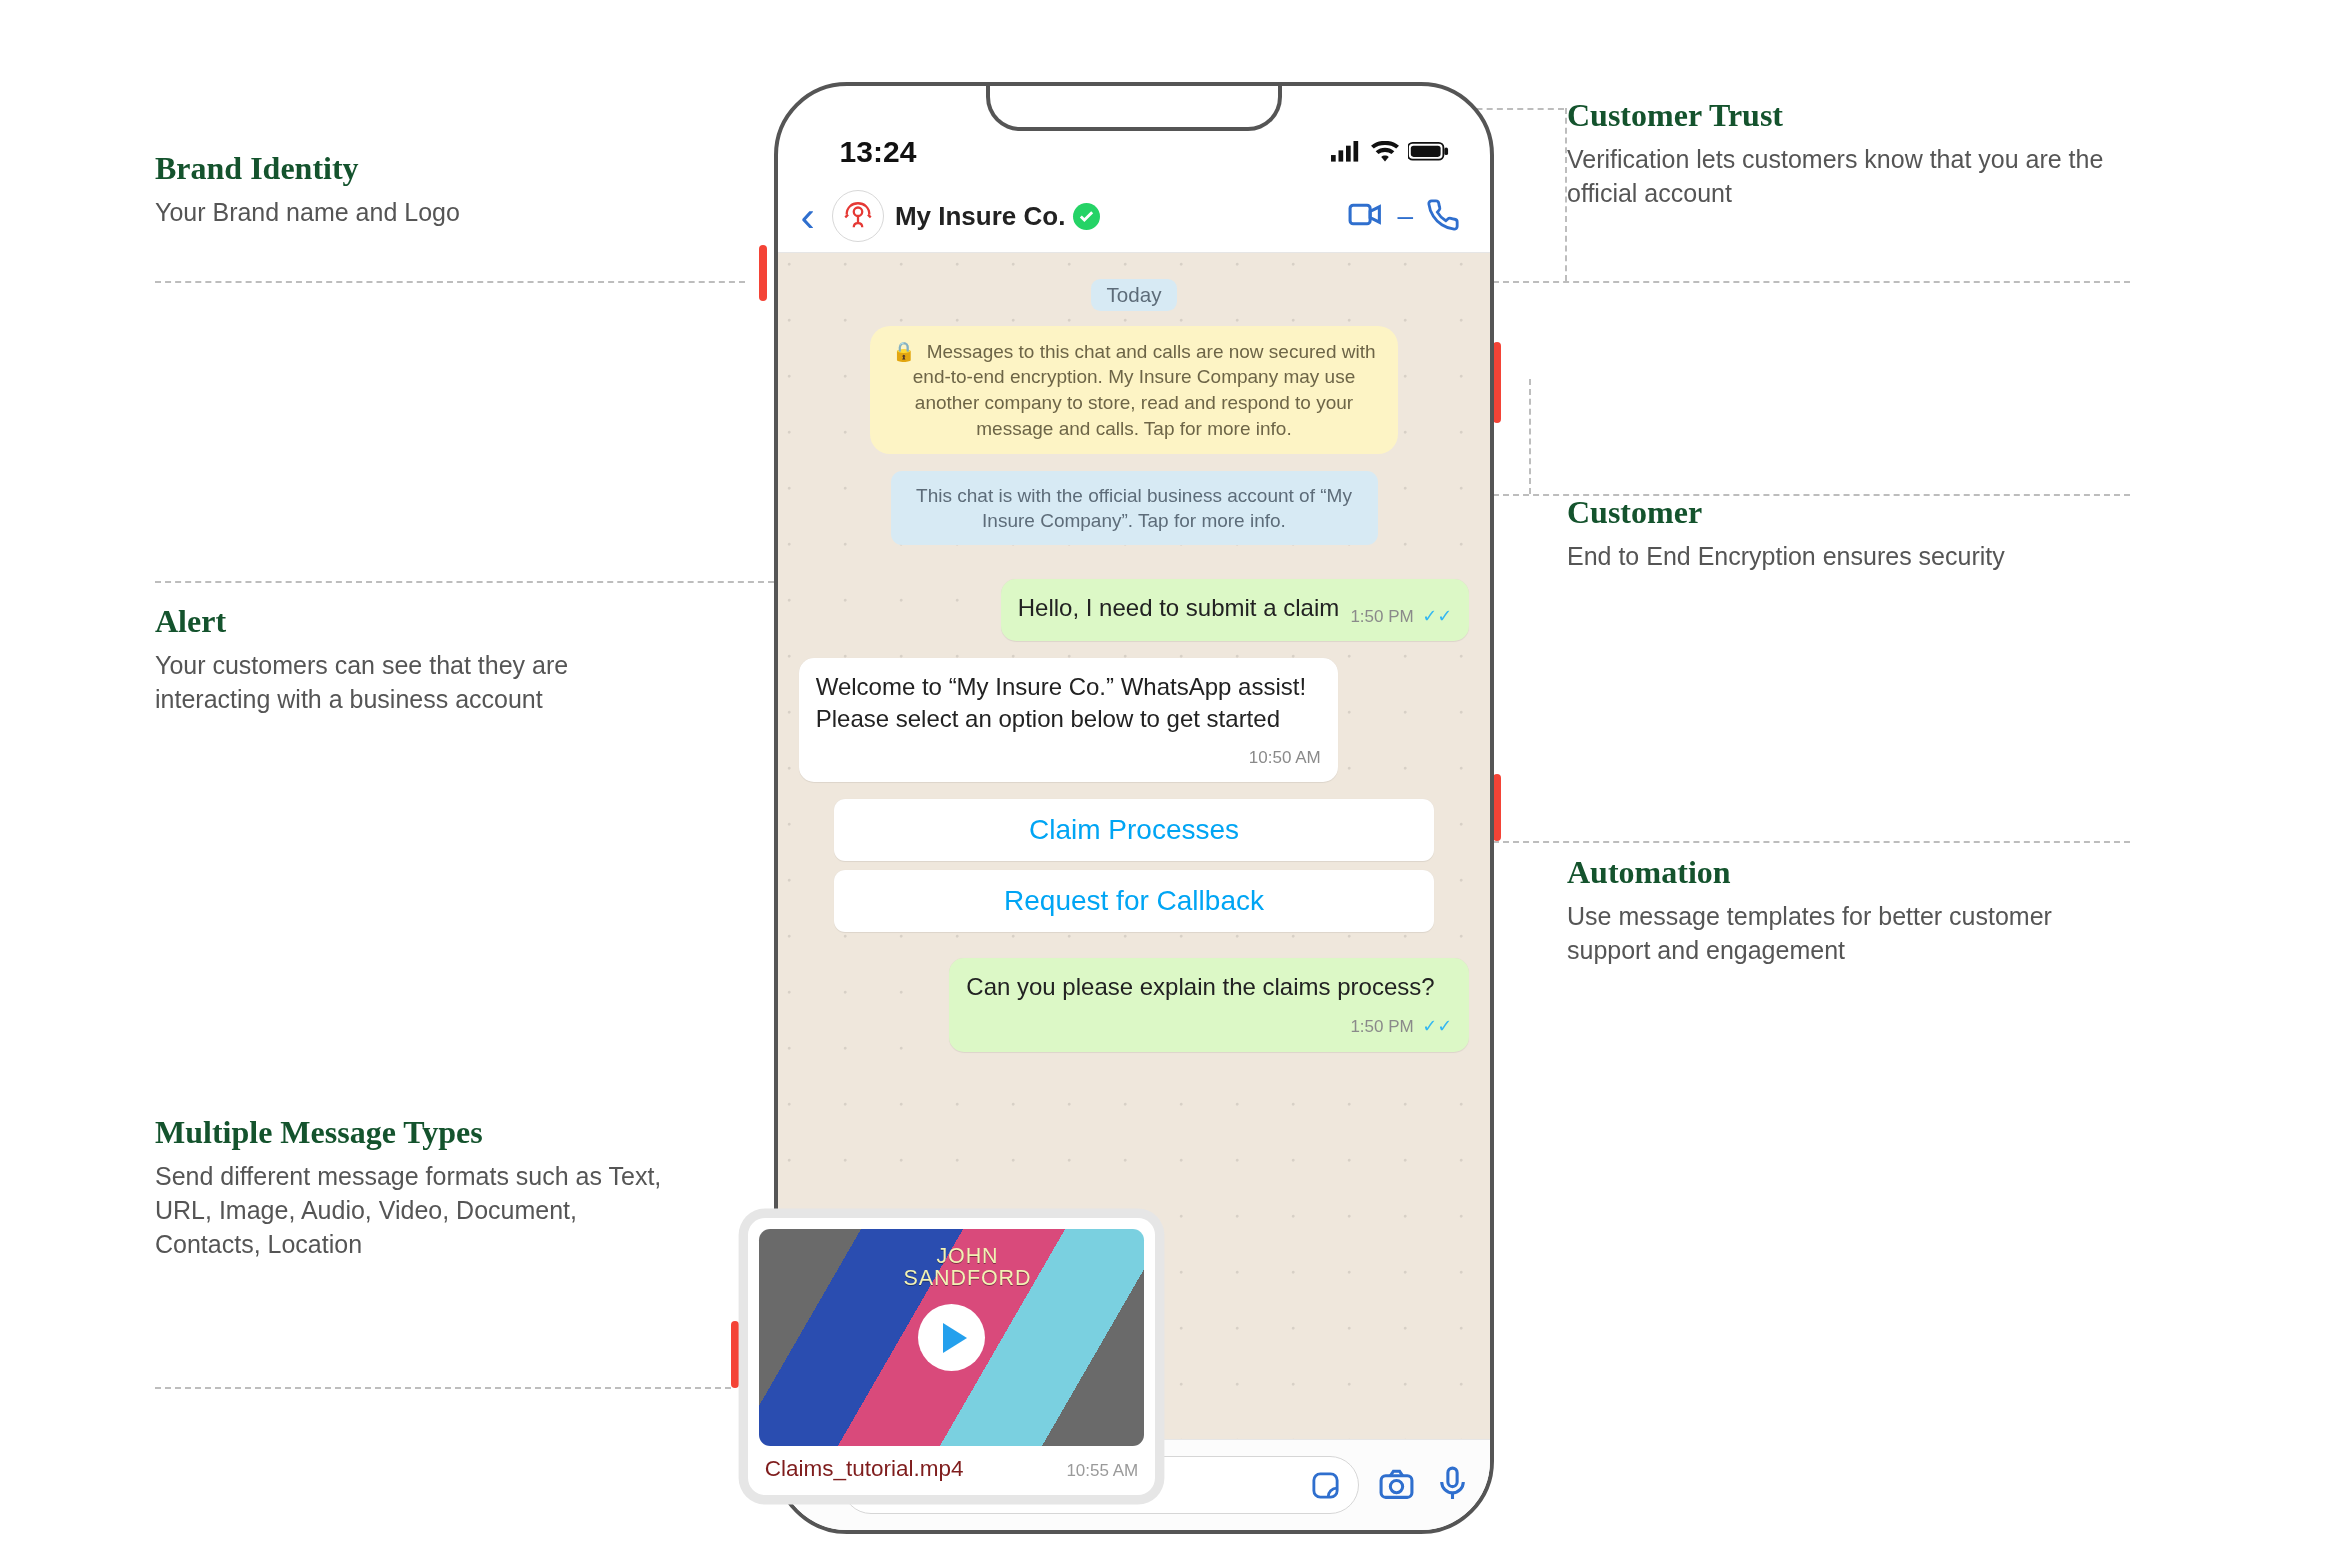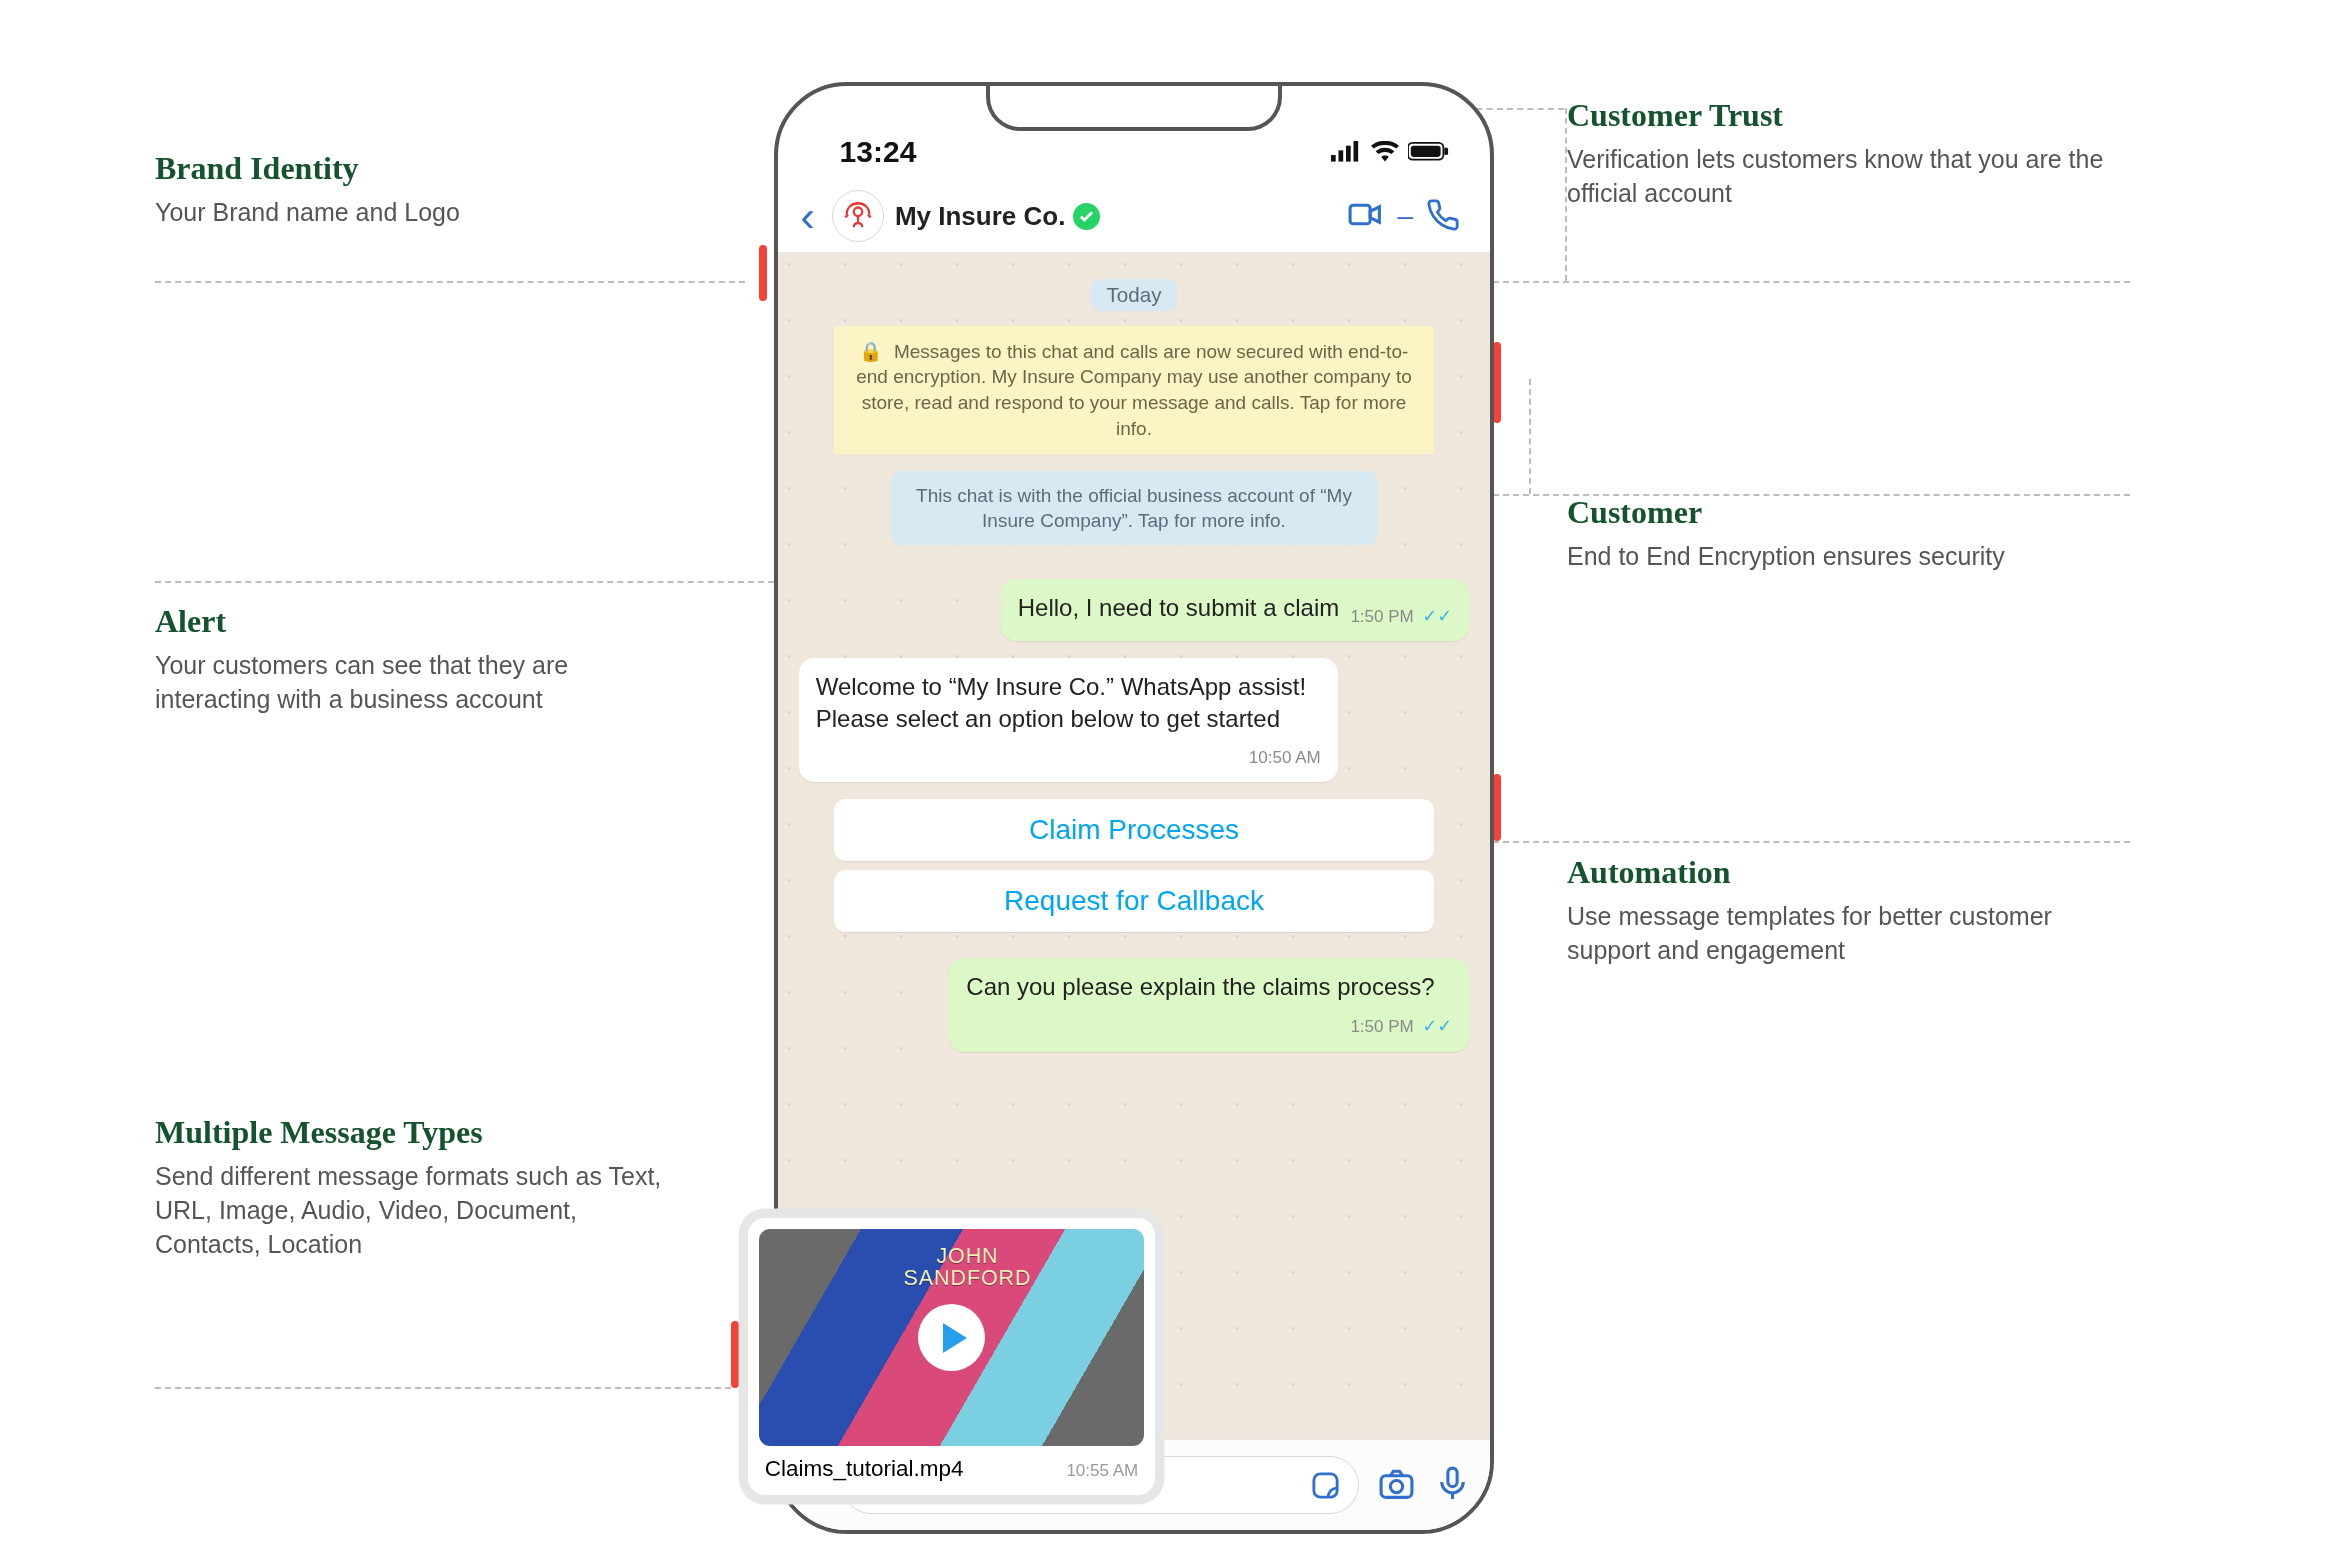--- a/index.html
+++ b/index.html
@@ -56,21 +56,21 @@
 .brand-name { font-size:26px; font-weight:600; color:#222; margin-right:7.5px; }
 .verified-badge { width:27px; height:27px; border-radius:50%; background:#25d366; display:flex; align-items:center; justify-content:center; color:#fff; font-size:19px; }
 .header-spacer { flex:1; }
 .hdr-icon { color:#2f6fce; padding:0 13px; }
 .hdr-icon svg { width:37px; height:37px; stroke:currentColor; fill:none; stroke-width:2; }
 .hdr-icon.phone-icn svg { width:34px; height:34px; }
 
 .chat-body { position:absolute; top:167px; left:0; right:0; bottom:91px; background:#efe7dc; padding:17px 17px 17px 17px; overflow:hidden; }
 .chat-body::before { content:""; position:absolute; inset:0; opacity:.1; background:radial-gradient(circle at 20% 20%, #000 0.9px, transparent 1.9px) 0 0/56px 56px; }
 .day-pill { margin:9.4px auto 15px; width:86px; text-align:center; background:#d7eaf4; color:#5d6c79; font-size:20.6px; padding:3.7px 0; border-radius:9.4px; position:relative; z-index:2; }
-.enc-box { margin:14px auto 17px; width:600px; background:#fdf4c5; border-radius:3px; padding:13px 17px; font-size:19px; color:#6d6547; text-align:center; line-height:1.35; position:relative; z-index:2; }
+.enc-box { margin:14px auto 17px; width:528px; background:#fdf4c5; border-radius:20px; padding:13px 17px; font-size:19px; color:#6d6547; text-align:center; line-height:1.35; position:relative; z-index:2; }
 .biz-box { margin:0 auto 34px; width:487px; background:#d7eaf4; border-radius:11.2px; padding:11.2px 15px; font-size:19px; color:#5d6c79; text-align:center; line-height:1.35; position:relative; z-index:2; }
 
 .msg { position:relative; z-index:2; max-width:520px; border-radius:15px; padding:13px 17px 13px 17px; font-size:24px; color:#222; line-height:1.3; box-shadow:0 0.9px 0.9px rgba(0,0,0,.08); }
 .msg .time { font-size:17px; color:#8a8a8a; float:right; margin-left:11.2px; margin-top:13px; }
 .msg .ticks { color:#34b7f1; font-size:18px; margin-left:3.7px; }
 .sent { background:#dcf8c6; margin-left:auto; margin-right:3.7px; }
 .recv { background:#fff; margin-right:auto; margin-left:3.7px; }
 .row { display:flex; margin-bottom:17px; }
 .row.right { justify-content:flex-end; }
 .action-btn { display:block; margin:9.4px auto 0; width:600px; background:#fff; border-radius:11.2px; text-align:center; color:#00a5f4; font-size:28px; padding:15px 0; box-shadow:0 0.9px 0.9px rgba(0,0,0,.08); position:relative; z-index:2; }
@@ -81,21 +81,21 @@
 .input-field svg { width:31px; height:31px; stroke:currentColor; fill:none; stroke-width:2.2; }
 .input-cam, .input-mic { color:#2f6fce; }
 .input-cam svg, .input-mic svg { width:37px; height:37px; stroke:currentColor; fill:none; stroke-width:2; }
 
 
 .video-card { position:absolute; left:748px; top:1218px; width:407px; background:#fff; border-radius:17px; box-shadow:0 0 0 9.4px #e6e6e6, 0 1.9px 5.6px rgba(0,0,0,.2); padding:11.2px 11.2px 11.2px 11.2px; z-index:50; }
 .video-thumb { width:100%; height:217px; background:linear-gradient(120deg,#6a6a6a 0 20%, #2a4db0 20% 40%, #d94a7b 40% 60%, #7ad0e0 60% 80%, #6a6a6a 80% 100%); border-radius:11.2px; position:relative; display:flex; align-items:center; justify-content:center; }
 .video-play { width:67px; height:67px; border-radius:50%; background:#fff; display:flex; align-items:center; justify-content:center; }
 .video-play::after { content:""; border-left:24px solid #24a0ed; border-top:15px solid transparent; border-bottom:15px solid transparent; margin-left:6.6px; }
 .video-meta { display:flex; justify-content:space-between; align-items:baseline; padding:9.4px 5.6px 1.9px; }
-.video-name { font-size:22.5px; color:#000000; }
+.video-name { font-size:22.5px; color:#7f1d1d; }
 .video-time { font-size:17px; color:#9a9a9a; }
 .thumb-label { position:absolute; left:50%; top:17px; transform:translateX(-50%); font-family: Impact, "Arial Black", sans-serif; font-size:21.5px; color:#f2f2b4; text-align:center; line-height:1; text-shadow:0 0.9px 0 rgba(0,0,0,.4); letter-spacing:0.9px; }
 
 
 .clearfix::after{content:"";display:block;clear:both;}
 </style>
 </head>
 <body>
 <div class="stage">
 

